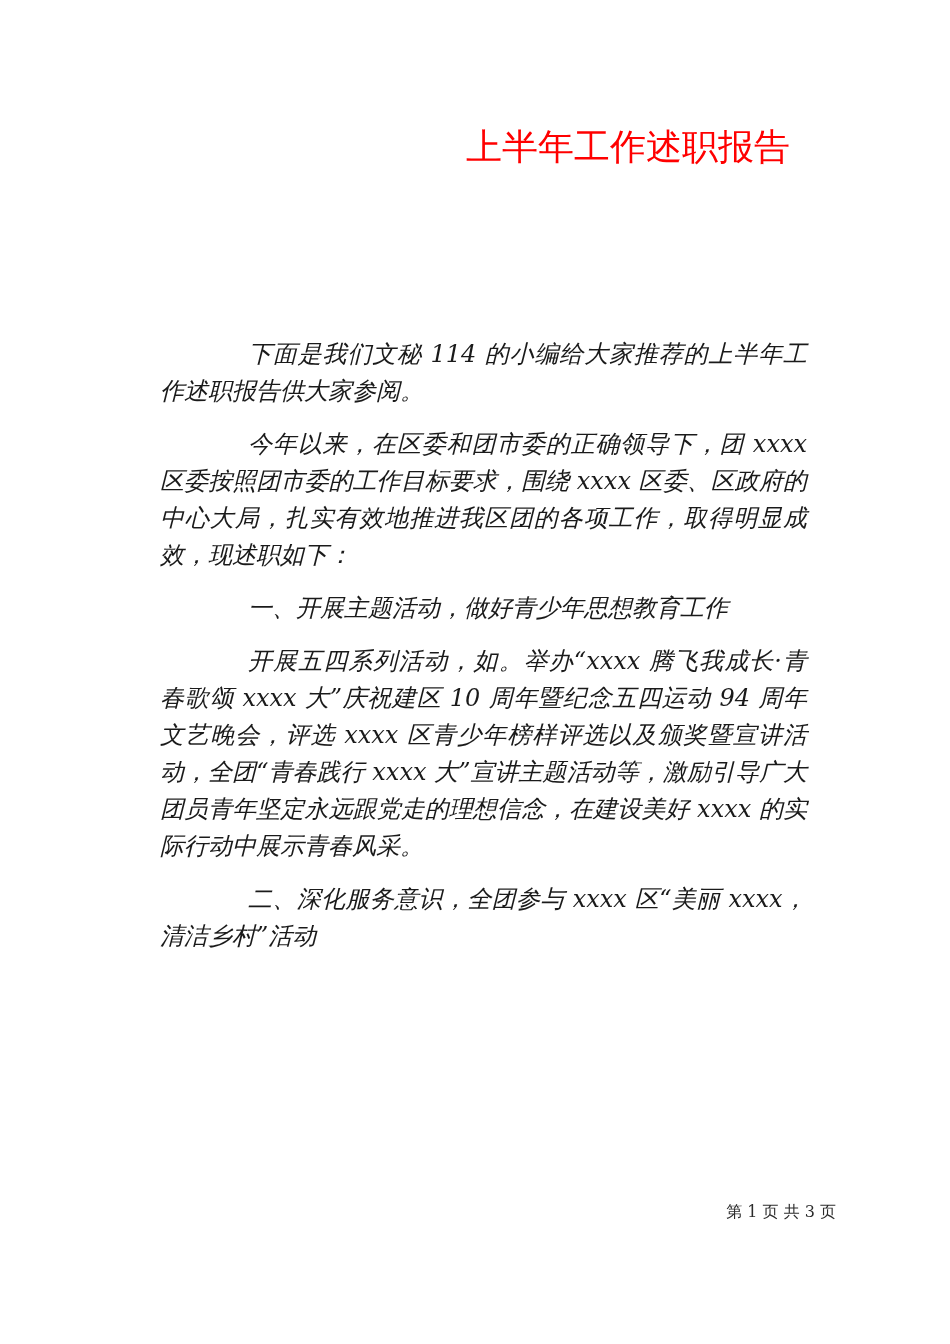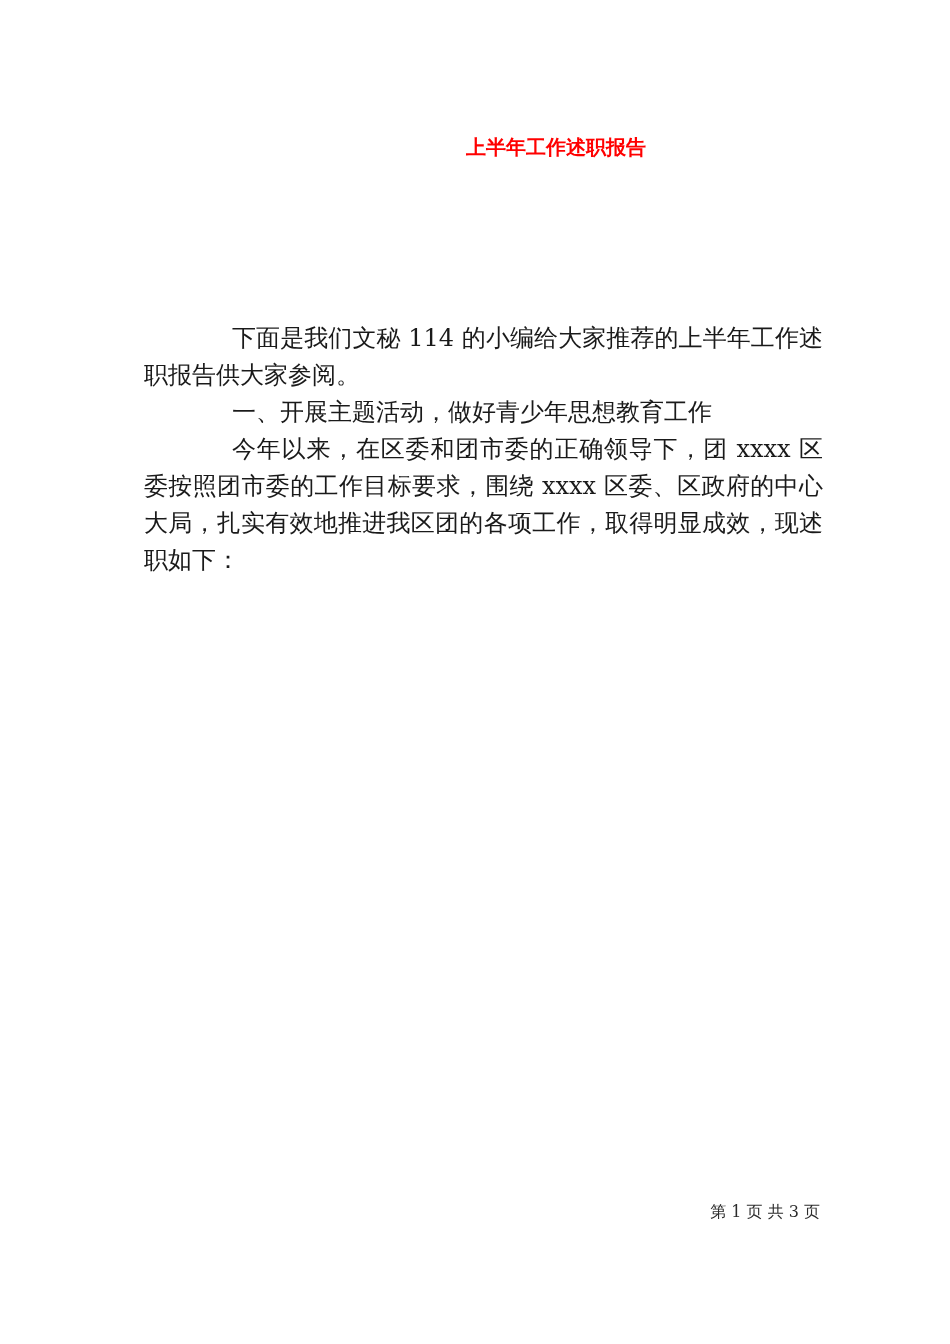--- a/index.html
+++ b/index.html
@@ -13,62 +13,65 @@
     height: 1344px;
     background: #ffffff;
     overflow: hidden;
     font-family: "DejaVu Serif", "Liberation Serif", serif;
   }
   .doc-title {
     position: absolute;
     left: 466px;
     top: 128px;
     margin: 0;
-    font-size: 20px;
+    font-size: 36px;
     line-height: 38px;
-    font-weight: bold;
+    font-weight: normal;
     color: #ff0000;
     white-space: nowrap;
   }
   .doc-body {
     position: absolute;
     left: 144px;
     top: 320px;
     width: 679px;
     color: #1a1a1a;
     font-size: 24px;
     line-height: 37px;
     text-align: justify;
   }
   .para {
-    margin: 0;
+    margin: 16px;
     padding: 0;
     text-indent: 88px;
+    font-style: italic;
   }
   .page-footer {
     position: absolute;
-    left: 0;
+    left: 16px;
     top: 1202px;
     width: 820px;
     text-align: right;
     font-size: 16px;
     line-height: 20px;
     color: #2b2b2b;
   }
 </style>
 </head>
 <body>
 
 <div class="page">
 
   <h1 class="doc-title">上半年工作述职报告</h1>
 
   <div class="doc-body">
     <p class="para">下面是我们文秘 114 的小编给大家推荐的上半年工作述职报告供大家参阅。</p>
+    <p class="para">今年以来，在区委和团市委的正确领导下，团 xxxx 区委按照团市委的工作目标要求，围绕 xxxx 区委、区政府的中心大局，扎实有效地推进我区团的各项工作，取得明显成效，现述职如下：</p>
     <p class="para">一、开展主题活动，做好青少年思想教育工作</p>
-    <p class="para">今年以来，在区委和团市委的正确领导下，团 xxxx 区委按照团市委的工作目标要求，围绕 xxxx 区委、区政府的中心大局，扎实有效地推进我区团的各项工作，取得明显成效，现述职如下：</p>
+    <p class="para">开展五四系列活动，如。举办“xxxx 腾飞我成长·青春歌颂 xxxx 大”庆祝建区 10 周年暨纪念五四运动 94 周年文艺晚会，评选 xxxx 区青少年榜样评选以及颁奖暨宣讲活动，全团“青春践行 xxxx 大”宣讲主题活动等，激励引导广大团员青年坚定永远跟党走的理想信念，在建设美好 xxxx 的实际行动中展示青春风采。</p>
+    <p class="para">二、深化服务意识，全团参与 xxxx 区“美丽 xxxx，清洁乡村”活动</p>
   </div>
 
   <div class="page-footer">
     <span>第 1 页 共 3 页</span>
   </div>
 
 </div>
 
 </body></html>

